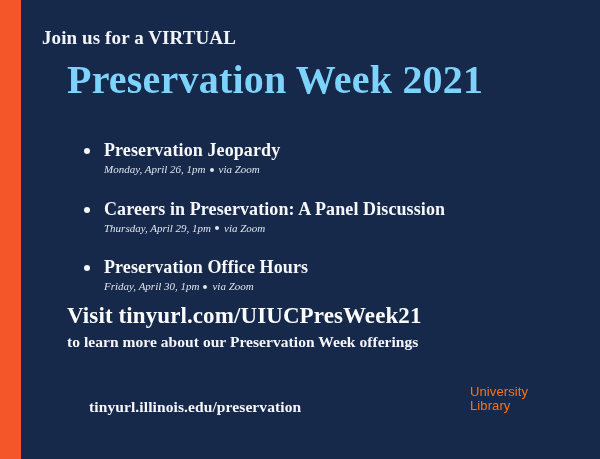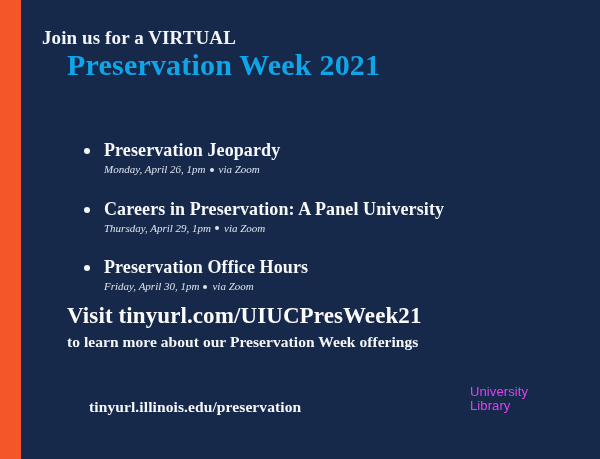--- a/index.html
+++ b/index.html
@@ -43,24 +43,24 @@
     font-weight: bold;
     color: #f2f4f8;
     letter-spacing: 0.1px;
     white-space: nowrap;
   }
 
   
   .headline {
     position: absolute;
     left: 46px;
-    top: 49px;
-    font-size: 30px;
-    font-weight: bold;
-    color: #0ea5e9;
+    top: 58px;
+    font-size: 40px;
+    font-weight: bold;
+    color: #7dd3fc;
     letter-spacing: 0.2px;
     white-space: nowrap;
     line-height: 1.08;
   }
 
   
   .events {
     position: absolute;
     left: 43px;
     top: 124px;
@@ -171,21 +171,21 @@
   .logo-wordmark {
     font-size: 16.5px;
     font-weight: bold;
     color: #ffffff;
     letter-spacing: 0.7px;
     line-height: 1;
   }
   .logo-sub {
     font-size: 13px;
     font-weight: normal;
-    color: #d946ef;
+    color: #f97316;
     letter-spacing: 0.1px;
     margin-top: 4px;
     line-height: 1.1;
   }
 </style>
 </head>
 <body>
 
 <div class="poster">
 
@@ -202,21 +202,21 @@
       <li class="event">
         <span class="event-bullet"></span>
         <span class="event-title">Preservation Jeopardy</span>
         <span class="event-detail">
           <span>Monday, April 26, 1pm</span><span class="detail-dot"></span><span>via Zoom</span>
         </span>
       </li>
 
       <li class="event">
         <span class="event-bullet"></span>
-        <span class="event-title">Careers in Preservation: A Panel University</span>
+        <span class="event-title">Careers in Preservation: A Panel Discussion</span>
         <span class="event-detail">
           <span>Thursday, April 29, 1pm</span><span class="detail-dot"></span><span>via Zoom</span>
         </span>
       </li>
 
       <li class="event">
         <span class="event-bullet"></span>
         <span class="event-title">Preservation Office Hours</span>
         <span class="event-detail">
           <span>Friday, April 30, 1pm</span><span class="detail-dot"></span><span>via Zoom</span>

